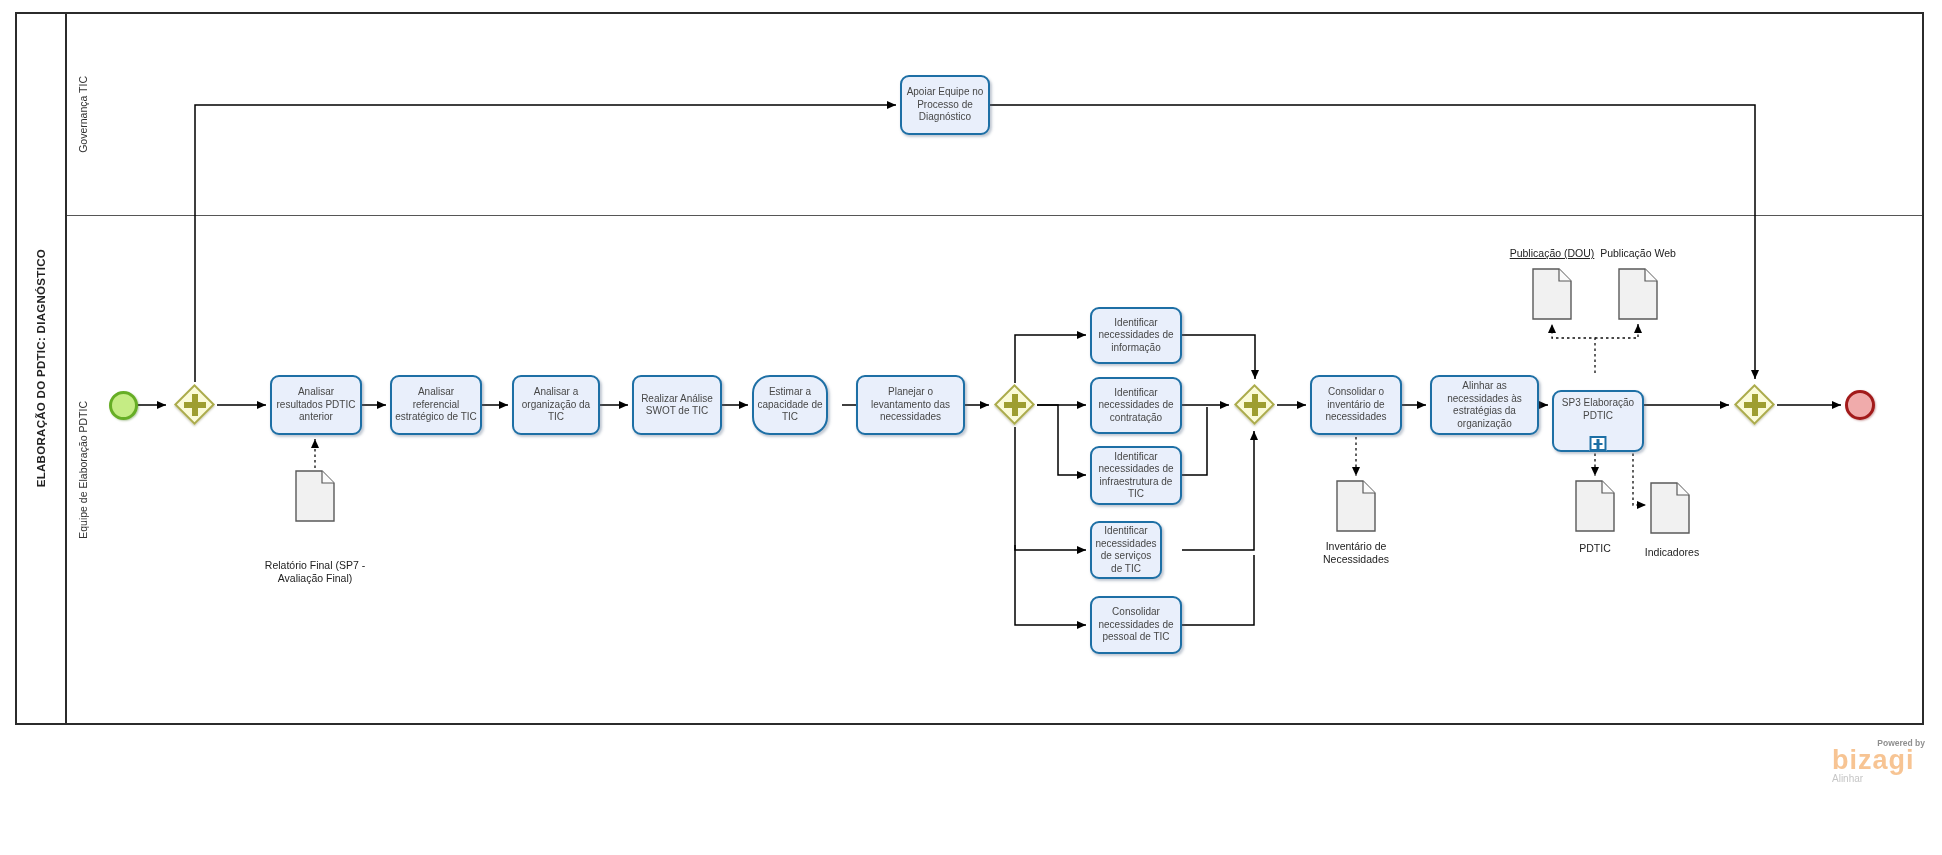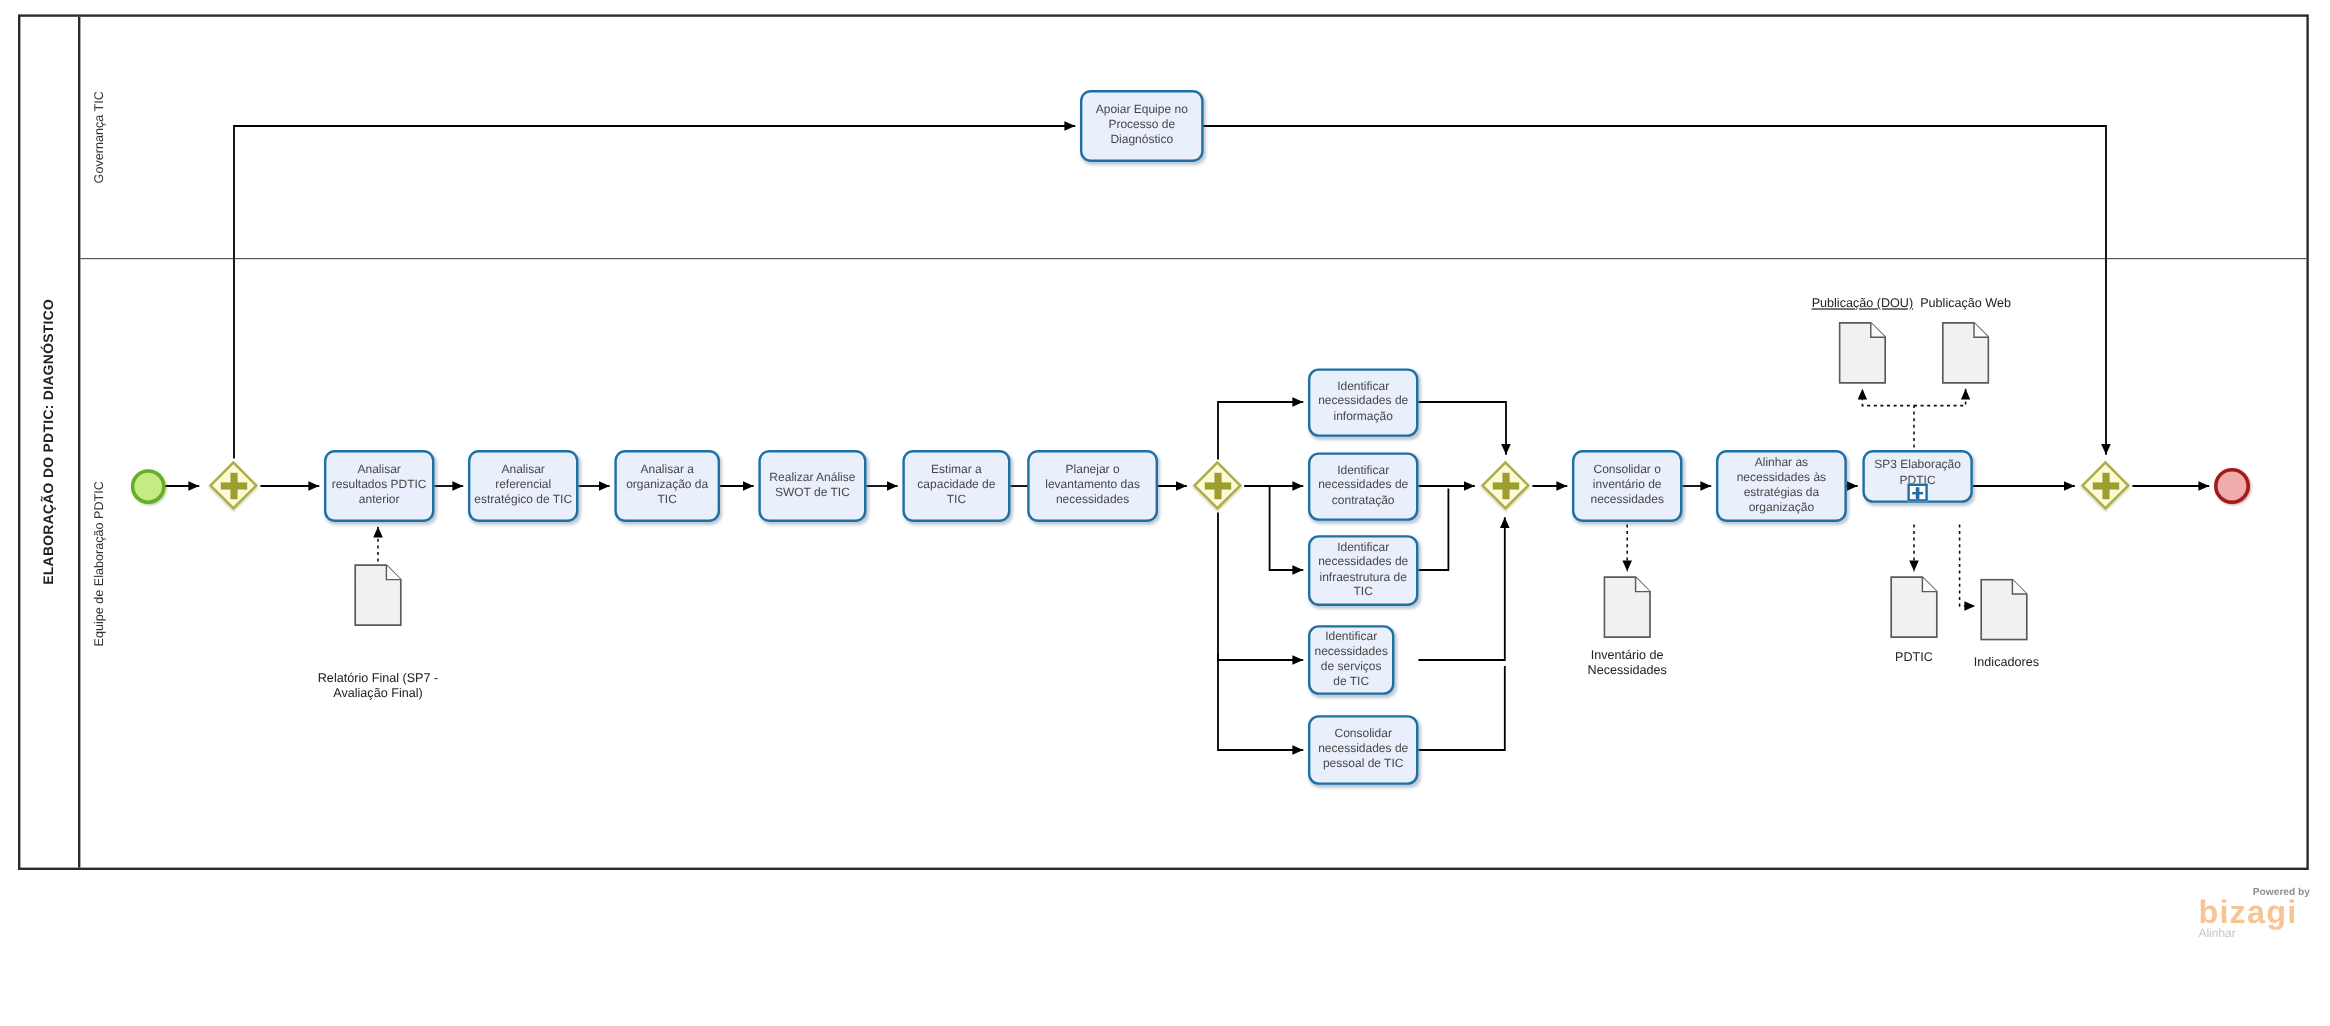--- a/index.html
+++ b/index.html
@@ -139,36 +139,36 @@
       </div>
   </div>
   <div class="gateway" style="left:1733px;top:383px;">
     <div class="gw-square"></div>
     <div class="gw-plus">
         <i class="ph"></i>
         <i class="pv"></i>
       </div>
   </div>
 
-  <div class="task" style="left:900px;top:75px;width:103px;height:60px;">
+  <div class="task" style="left:900px;top:75px;width:90px;height:60px;">
       <span>Apoiar Equipe no Processo de Diagnóstico</span>
     </div>
   <div class="task" style="left:270px;top:375px;width:92px;height:60px;">
       <span>Analisar resultados PDTIC anterior</span>
     </div>
   <div class="task" style="left:390px;top:375px;width:92px;height:60px;">
       <span>Analisar referencial estratégico de TIC</span>
     </div>
   <div class="task" style="left:512px;top:375px;width:88px;height:60px;">
       <span>Analisar a organização da TIC</span>
     </div>
   <div class="task" style="left:632px;top:375px;width:90px;height:60px;">
       <span>Realizar Análise SWOT de TIC</span>
     </div>
-  <div class="task" style="left:752px;top:375px;width:90px;height:60px;">
+  <div class="task" style="left:752px;top:375px;width:76px;height:60px;border-radius:18px;">
       <span>Estimar a capacidade de TIC</span>
     </div>
   <div class="task" style="left:856px;top:375px;width:109px;height:60px;">
       <span>Planejar o levantamento das necessidades</span>
     </div>
   <div class="task" style="left:1090px;top:307px;width:92px;height:57px;">
       <span>Identificar necessidades de informação</span>
     </div>
   <div class="task" style="left:1090px;top:377px;width:92px;height:57px;">
       <span>Identificar necessidades de contratação</span>
@@ -181,21 +181,21 @@
     </div>
   <div class="task" style="left:1090px;top:596px;width:92px;height:58px;">
       <span>Consolidar necessidades de pessoal de TIC</span>
     </div>
   <div class="task" style="left:1310px;top:375px;width:92px;height:60px;">
       <span>Consolidar o inventário de necessidades</span>
     </div>
   <div class="task" style="left:1430px;top:375px;width:109px;height:60px;">
       <span>Alinhar as necessidades às estratégias da organização</span>
     </div>
-  <div class="task subprocess" style="left:1552px;top:375px;width:92px;height:44px;">
+  <div class="task subprocess" style="left:1552px;top:390px;width:92px;height:62px;">
     <span>SP3 Elaboração PDTIC</span>
     <div class="sub-marker">
         <i class="mh"></i>
         <i class="mv"></i>
       </div>
   </div>
 
   <div class="doc" style="left:295px;top:470px;">
     <svg width="40" height="52">
         <path d="M1,1 H27 L39,13 V51 H1 Z" fill="#F1F1F1" stroke="#5a5a5a" stroke-width="1.4"></path>

